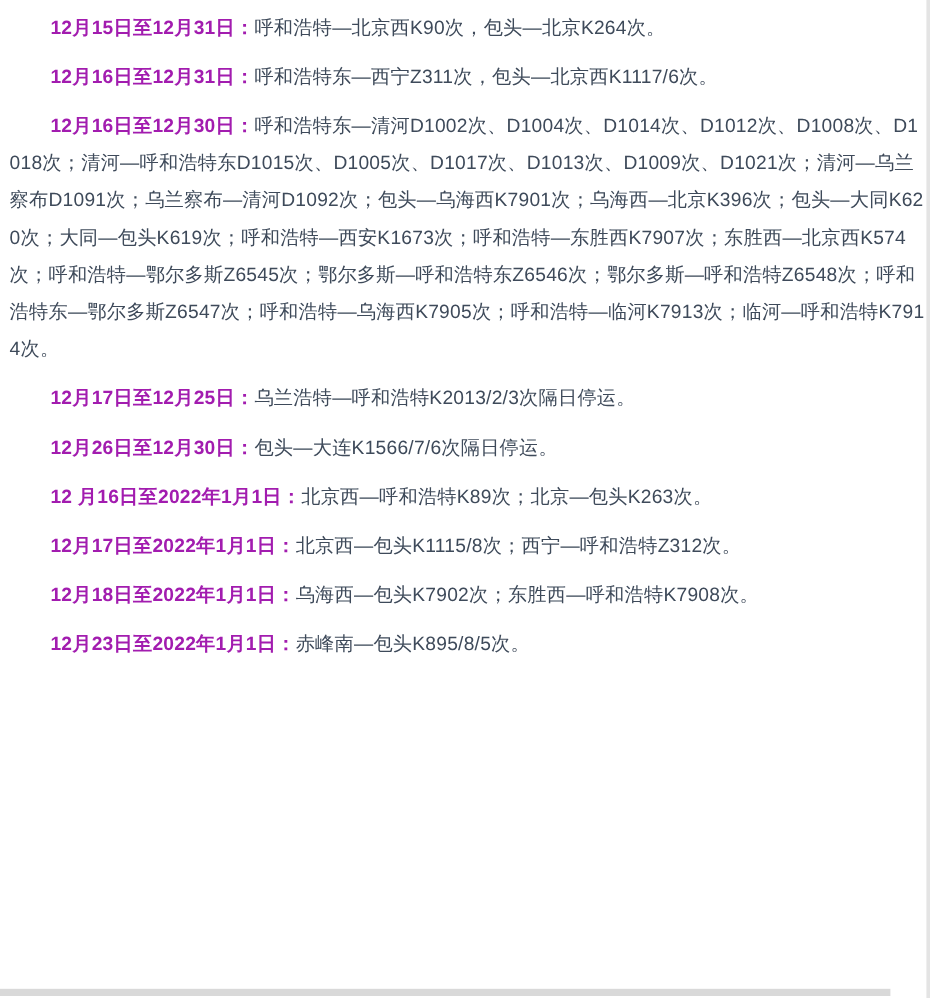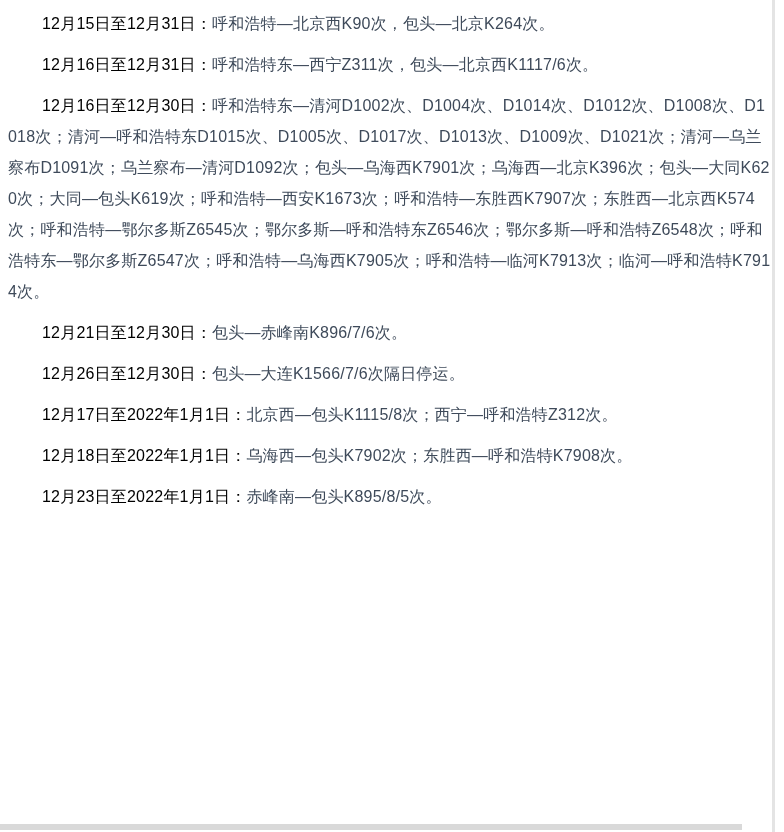--- a/index.html
+++ b/index.html
@@ -22,21 +22,22 @@
   .para {
     margin: 0 0 10px 0;
     font-size: 16px;
     line-height: 31px;
     color: #3e4a5a;
     text-indent: 34px;
     letter-spacing: 0.2px;
     word-break: break-all;
   }
   .date-range {
-    color: #000000;
+    color: #a21caf;
+    font-weight: bold;
   }
   .train-list {
     color: #3e4a5a;
     margin-top: 48px;
   }
   .right-edge-line {
     position: absolute;
     top: 0;
     right: 9px;
     width: 3px;
@@ -57,28 +58,29 @@
 
 <div class="doc">
 
   <p class="para"><span class="date-range">12月15日至12月31日：</span><span class="train-list">呼和浩特—北京西K90次，包头—北京K264次。</span></p>
 
   <p class="para"><span class="date-range">12月16日至12月31日：</span><span class="train-list">呼和浩特东—西宁Z311次，包头—北京西K1117/6次。</span></p>
 
   <p class="para"><span class="date-range">12月16日至12月30日：</span><span class="train-list">呼和浩特东—清河D1002次、D1004次、D1014次、D1012次、D1008次、D1018次；清河—呼和浩特东D1015次、D1005次、D1017次、D1013次、D1009次、D1021次；清河—乌兰察布D1091次；乌兰察布—清河D1092次；包头—乌海西K7901次；乌海西—北京K396次；包头—大同K620次；大同—包头K619次；呼和浩特—西安K1673次；呼和浩特—东胜西K7907次；东胜西—北京西K574次；呼和浩特—鄂尔多斯Z6545次；鄂尔多斯—呼和浩特东Z6546次；鄂尔多斯—呼和浩特Z6548次；呼和浩特东—鄂尔多斯Z6547次；呼和浩特—乌海西K7905次；呼和浩特—临河K7913次；临河—呼和浩特K7914次。</span></p>
 
 
+  <p class="para"><span class="date-range">12月17日至12月25日：</span><span class="train-list">乌兰浩特—呼和浩特K2013/2/3次隔日停运。</span></p>
 
 
 
-  <p class="para"><span class="date-range">12月21日至12月30日：</span><span class="train-list">包头—赤峰南K896/7/6次。</span></p>
 
   <p class="para"><span class="date-range">12月26日至12月30日：</span><span class="train-list">包头—大连K1566/7/6次隔日停运。</span></p>
 
 
+  <p class="para"><span class="date-range">12 月16日至2022年1月1日：</span><span class="train-list">北京西—呼和浩特K89次；北京—包头K263次。</span></p>
 
   <p class="para"><span class="date-range">12月17日至2022年1月1日：</span><span class="train-list">北京西—包头K1115/8次；西宁—呼和浩特Z312次。</span></p>
 
   <p class="para"><span class="date-range">12月18日至2022年1月1日：</span><span class="train-list">乌海西—包头K7902次；东胜西—呼和浩特K7908次。</span></p>
 
   <p class="para"><span class="date-range">12月23日至2022年1月1日：</span><span class="train-list">赤峰南—包头K895/8/5次。</span></p>
 
 </div>
 
 <div class="right-edge-line"></div>

